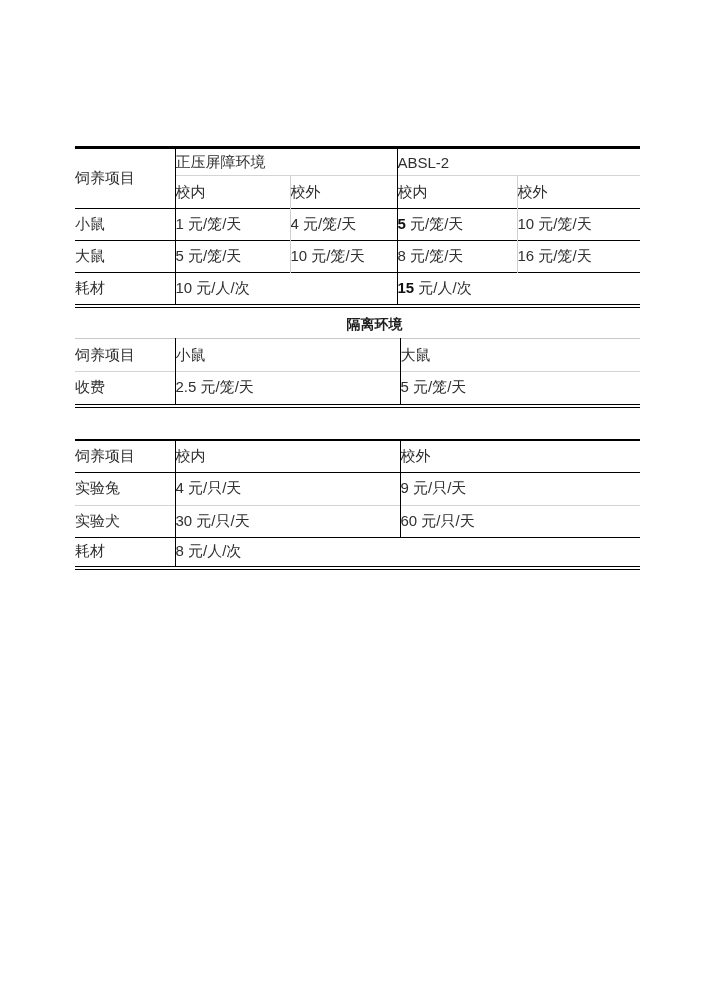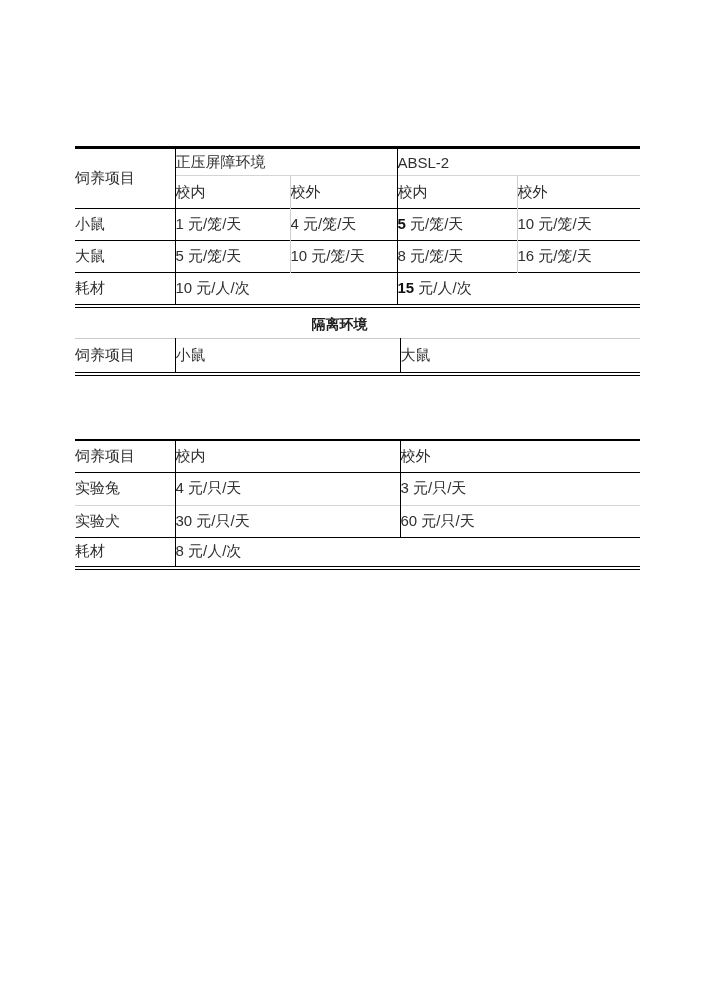--- a/index.html
+++ b/index.html
@@ -20,21 +20,21 @@
     margin: 0;
     text-align: center;
     font-family: "Liberation Serif", "DejaVu Serif", serif;
     font-size: 22px;
     font-weight: bold;
     letter-spacing: 4px;
     color: #000000;
   }
   .sec-title {
     position: absolute;
-    left: 57px;
+    left: 92px;
     width: 565px;
     text-align: center;
     font-size: 14px;
     font-weight: bold;
     color: #1f1f1f;
   }
   .st2 { top: 316px; }
   .st3 { top: 418px; }
 
   .blk { position: absolute; left: 75px; width: 565px; }
@@ -147,20 +147,25 @@
           <col class="c1">
           <col class="c2">
           <col class="c3">
         </colgroup>
       <tbody>
         <tr>
           <th>饲养项目</th>
           <th class="vb">小鼠</th>
           <th class="vb">大鼠</th>
         </tr>
+        <tr class="bt-gray r-fee">
+          <td>收费</td>
+          <td class="vb">2.5 元/笼/天</td>
+          <td class="vb">5 元/笼/天</td>
+        </tr>
       </tbody>
     </table>
     <div class="dbl"></div>
   </div>
 
   <div class="blk blk-t3">
     <table class="ftable t3 w3">
       <colgroup>
           <col class="c1">
           <col class="c2">
@@ -168,21 +173,21 @@
         </colgroup>
       <tbody>
         <tr class="r-h">
           <th>饲养项目</th>
           <th class="vb">校内</th>
           <th class="vb">校外</th>
         </tr>
         <tr class="bt-black r-gp">
           <td>实验兔</td>
           <td class="vb">4 元/只/天</td>
-          <td class="vb">3 元/只/天</td>
+          <td class="vb">9 元/只/天</td>
         </tr>
         <tr class="bt-gray">
           <td>实验犬</td>
           <td class="vb">30 元/只/天</td>
           <td class="vb">60 元/只/天</td>
         </tr>
         <tr class="bt-black r-last">
           <td>耗材</td>
           <td class="vb" colspan="2">8 元/人/次</td>
         </tr>

